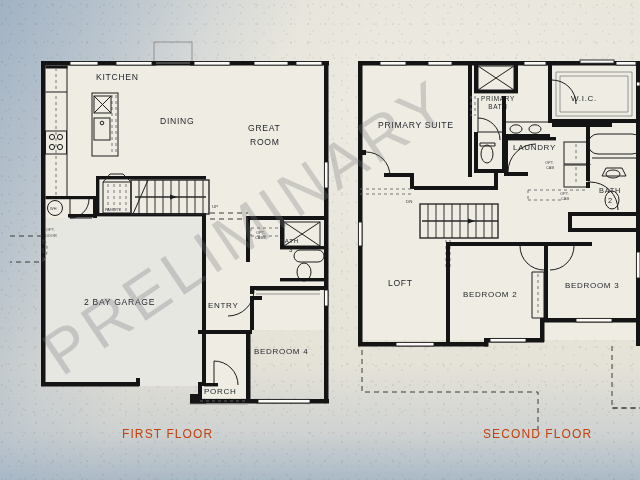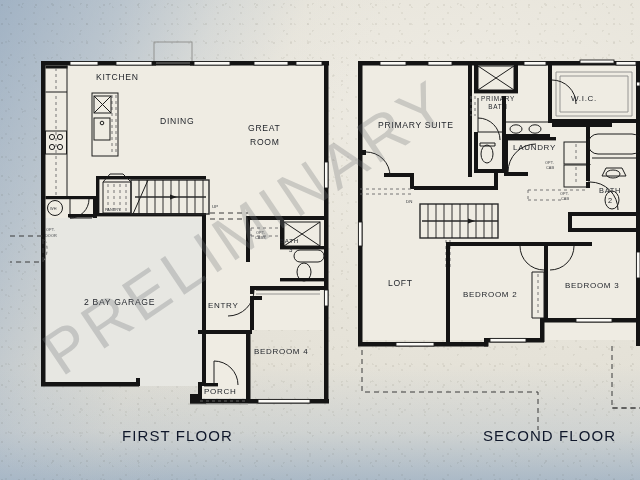--- a/index.html
+++ b/index.html
@@ -46,21 +46,21 @@
     position:absolute;left:30px;top:330px;
     transform:rotate(-34deg);transform-origin:0 0;
     font-size:62px;letter-spacing:5px;font-weight:400;
     color:rgba(115,118,122,.30);
     white-space:nowrap;
     font-family:"Liberation Sans", sans-serif;
   }
 
   .flabel{
     position:absolute;
-    font-size:15px;letter-spacing:1.1px;color:#0f172a;
+    font-size:12px;letter-spacing:1.1px;color:#c2410c;
     font-family:"Liberation Sans", sans-serif;
   }
   #lbl-first{left:122px;top:427px;}
   #lbl-second{left:443px;top:427px;margin-left:40px;}
 </style>
 </head>
 <body>
 
 <div id="paper"></div>
 <div id="grain"></div>

